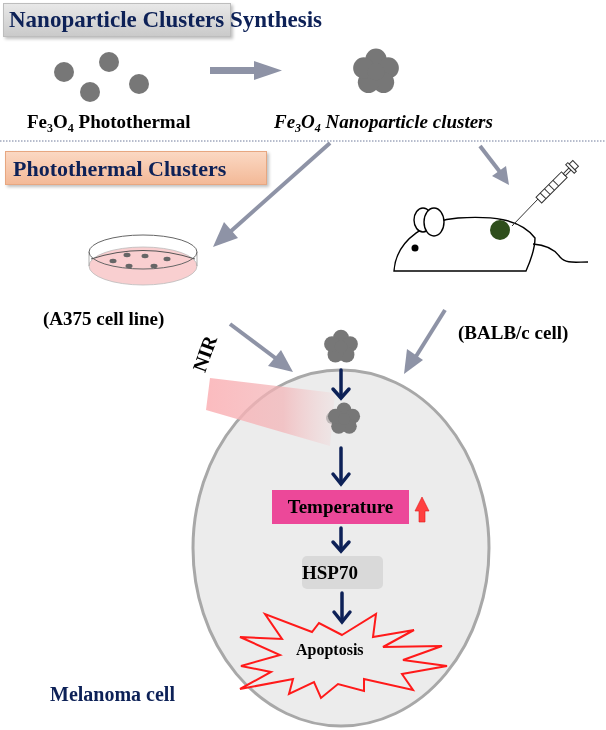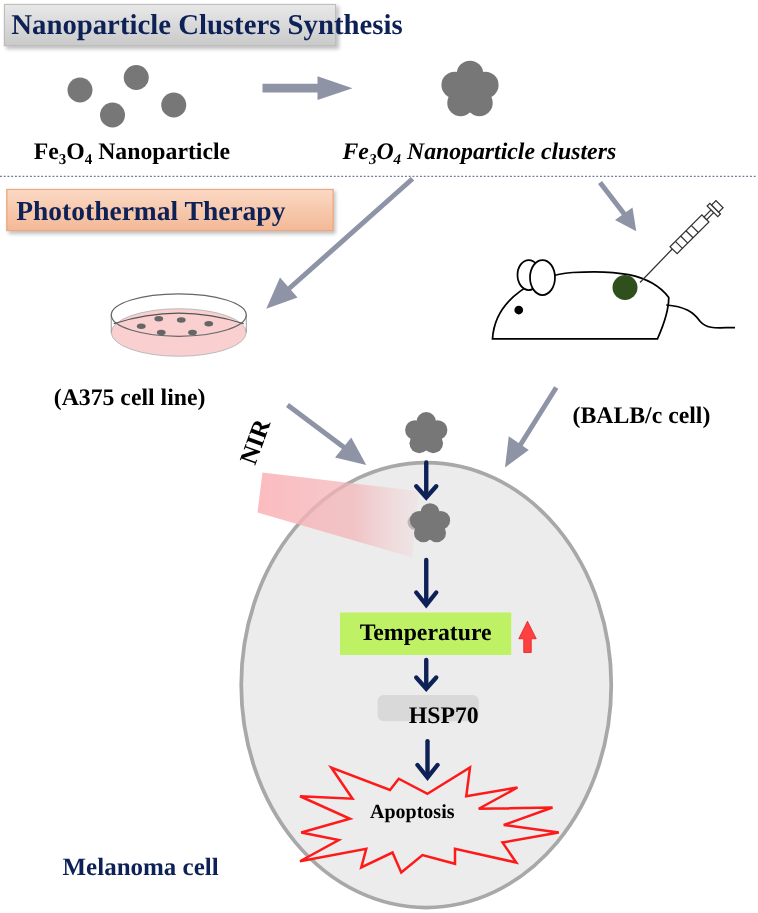--- a/index.html
+++ b/index.html
@@ -1,44 +1,44 @@
 <!DOCTYPE html>
 <html><head>
   <meta charset="utf-8">
   <style>
     html, body { margin: 0; padding: 0; background: #ffffff; }
     body { width: 606px; height: 730px; position: relative; overflow: hidden;
            font-family: "Liberation Serif", serif; }
     #stage { position: absolute; left: 0; top: 0; width: 606px; height: 730px; }
     .banner { position: absolute; font-weight: bold; color: #0d2157; white-space: nowrap;
               box-sizing: border-box; }
-    .banner-synth { left: 3px; top: 3px; width: 266px; height: 34px; font-size: 23px;
+    .banner-synth { left: 3px; top: 3px; width: 228px; height: 34px; font-size: 23px;
                     line-height: 34px; padding-left: 6px;
                     background: linear-gradient(#e9e9e9, #c9c9c9);
                     box-shadow: inset 0 0 0 1px #bdbdbd, 2px 2px 3px rgba(0,0,0,0.25); }
     .banner-ptt { left: 5px; top: 151px; width: 262px; height: 34px; font-size: 22px;
                   line-height: 36px; padding-left: 8px;
                   background: linear-gradient(#fbd9c4, #f3b896);
                   box-shadow: inset 0 0 0 1px #e7a781, 2px 2px 3px rgba(0,0,0,0.25); }
     .lbl { position: absolute; font-weight: bold; color: #000; white-space: nowrap;
            font-size: 19px; }
     .lbl sub { font-size: 12px; vertical-align: -4px; }
     .lbl-np { left: 27px; top: 111px; }
     .lbl-npc { left: 274px; top: 111px; font-style: italic; }
     .lbl-a375 { left: 43px; top: 308px; }
     .lbl-balb { left: 458px; top: 322px; }
     .lbl-mel { left: 50px; top: 683px; color: #0d2157; font-size: 20px; }
     .nir { position: absolute; left: 188px; top: 367px; font-weight: bold; font-size: 20px;
            transform: rotate(-70deg); transform-origin: left top; color: #000; }
     .box-temp { position: absolute; left: 272px; top: 490px; width: 137px; height: 34px;
-                background: #bef264; font-weight: bold; font-size: 19px; text-align: center;
+                background: #ec4899; font-weight: bold; font-size: 19px; text-align: center;
                 line-height: 34px; color: #000; }
-    .box-hsp { position: absolute; left: 302px; top: 556px; width: 81px; height: 21px;
+    .box-hsp { position: absolute; left: 302px; top: 556px; width: 81px; height: 33px;
                background: #d9d9d9; border-radius: 5px; font-weight: bold; font-size: 19px;
-               text-align: right; line-height: 34px; color: #000; }
+               text-align: left; line-height: 34px; color: #000; }
     .apop { position: absolute; left: 296px; top: 641px; font-weight: bold; font-size: 16px; color: #000; }
   </style>
 </head>
 <body>
 
 <svg id="stage" width="606" height="730" viewBox="0 0 606 730">
   <defs>
     <linearGradient id="nirGrad" x1="0" y1="0" x2="1" y2="0">
       <stop offset="0" stop-color="#fbb4b8" stop-opacity="0.9"></stop>
       <stop offset="0.6" stop-color="#f3b2b5" stop-opacity="0.7"></stop>
@@ -160,23 +160,23 @@
 
   <g stroke="#0d2157" stroke-width="3.5" fill="none" stroke-linecap="round">
     <line x1="342" y1="593" x2="342" y2="621"></line>
     <polyline points="334,612 342,622 350,612"></polyline>
   </g>
 
   <polygon points="342,635 376,614 373,637 414,630 383,647 442,646 403,660 447,666 402,674 413,690 364,679 364,691 338,684 321,698 314,682 289,694 293,679 240,689 271,672 241,666 280,655 240,637 282,639 265,614 312,632 319,623" fill="#ececec" stroke="#ff1a1a" stroke-width="2"></polygon>
 </svg>
 
 <div class="banner banner-synth">Nanoparticle Clusters Synthesis</div>
-<div class="banner banner-ptt">Photothermal Therapy</div>
+<div class="banner banner-ptt">Photothermal Clusters</div>
 
-<div class="lbl lbl-np"><span>Fe</span><sub>3</sub><span>O</span><sub>4</sub><span> Nanoparticle</span></div>
+<div class="lbl lbl-np"><span>Fe</span><sub>3</sub><span>O</span><sub>4</sub><span> Photothermal</span></div>
 <div class="lbl lbl-npc"><span>Fe</span><sub>3</sub><span>O</span><sub>4</sub><span> Nanoparticle clusters</span></div>
 
 <div class="lbl lbl-a375">(A375 cell line)</div>
 <div class="lbl lbl-balb">(BALB/c cell)</div>
 <div class="nir">NIR</div>
 
 <div class="box-temp">Temperature</div>
 <div class="box-hsp">HSP70</div>
 <div class="apop">Apoptosis</div>
 

